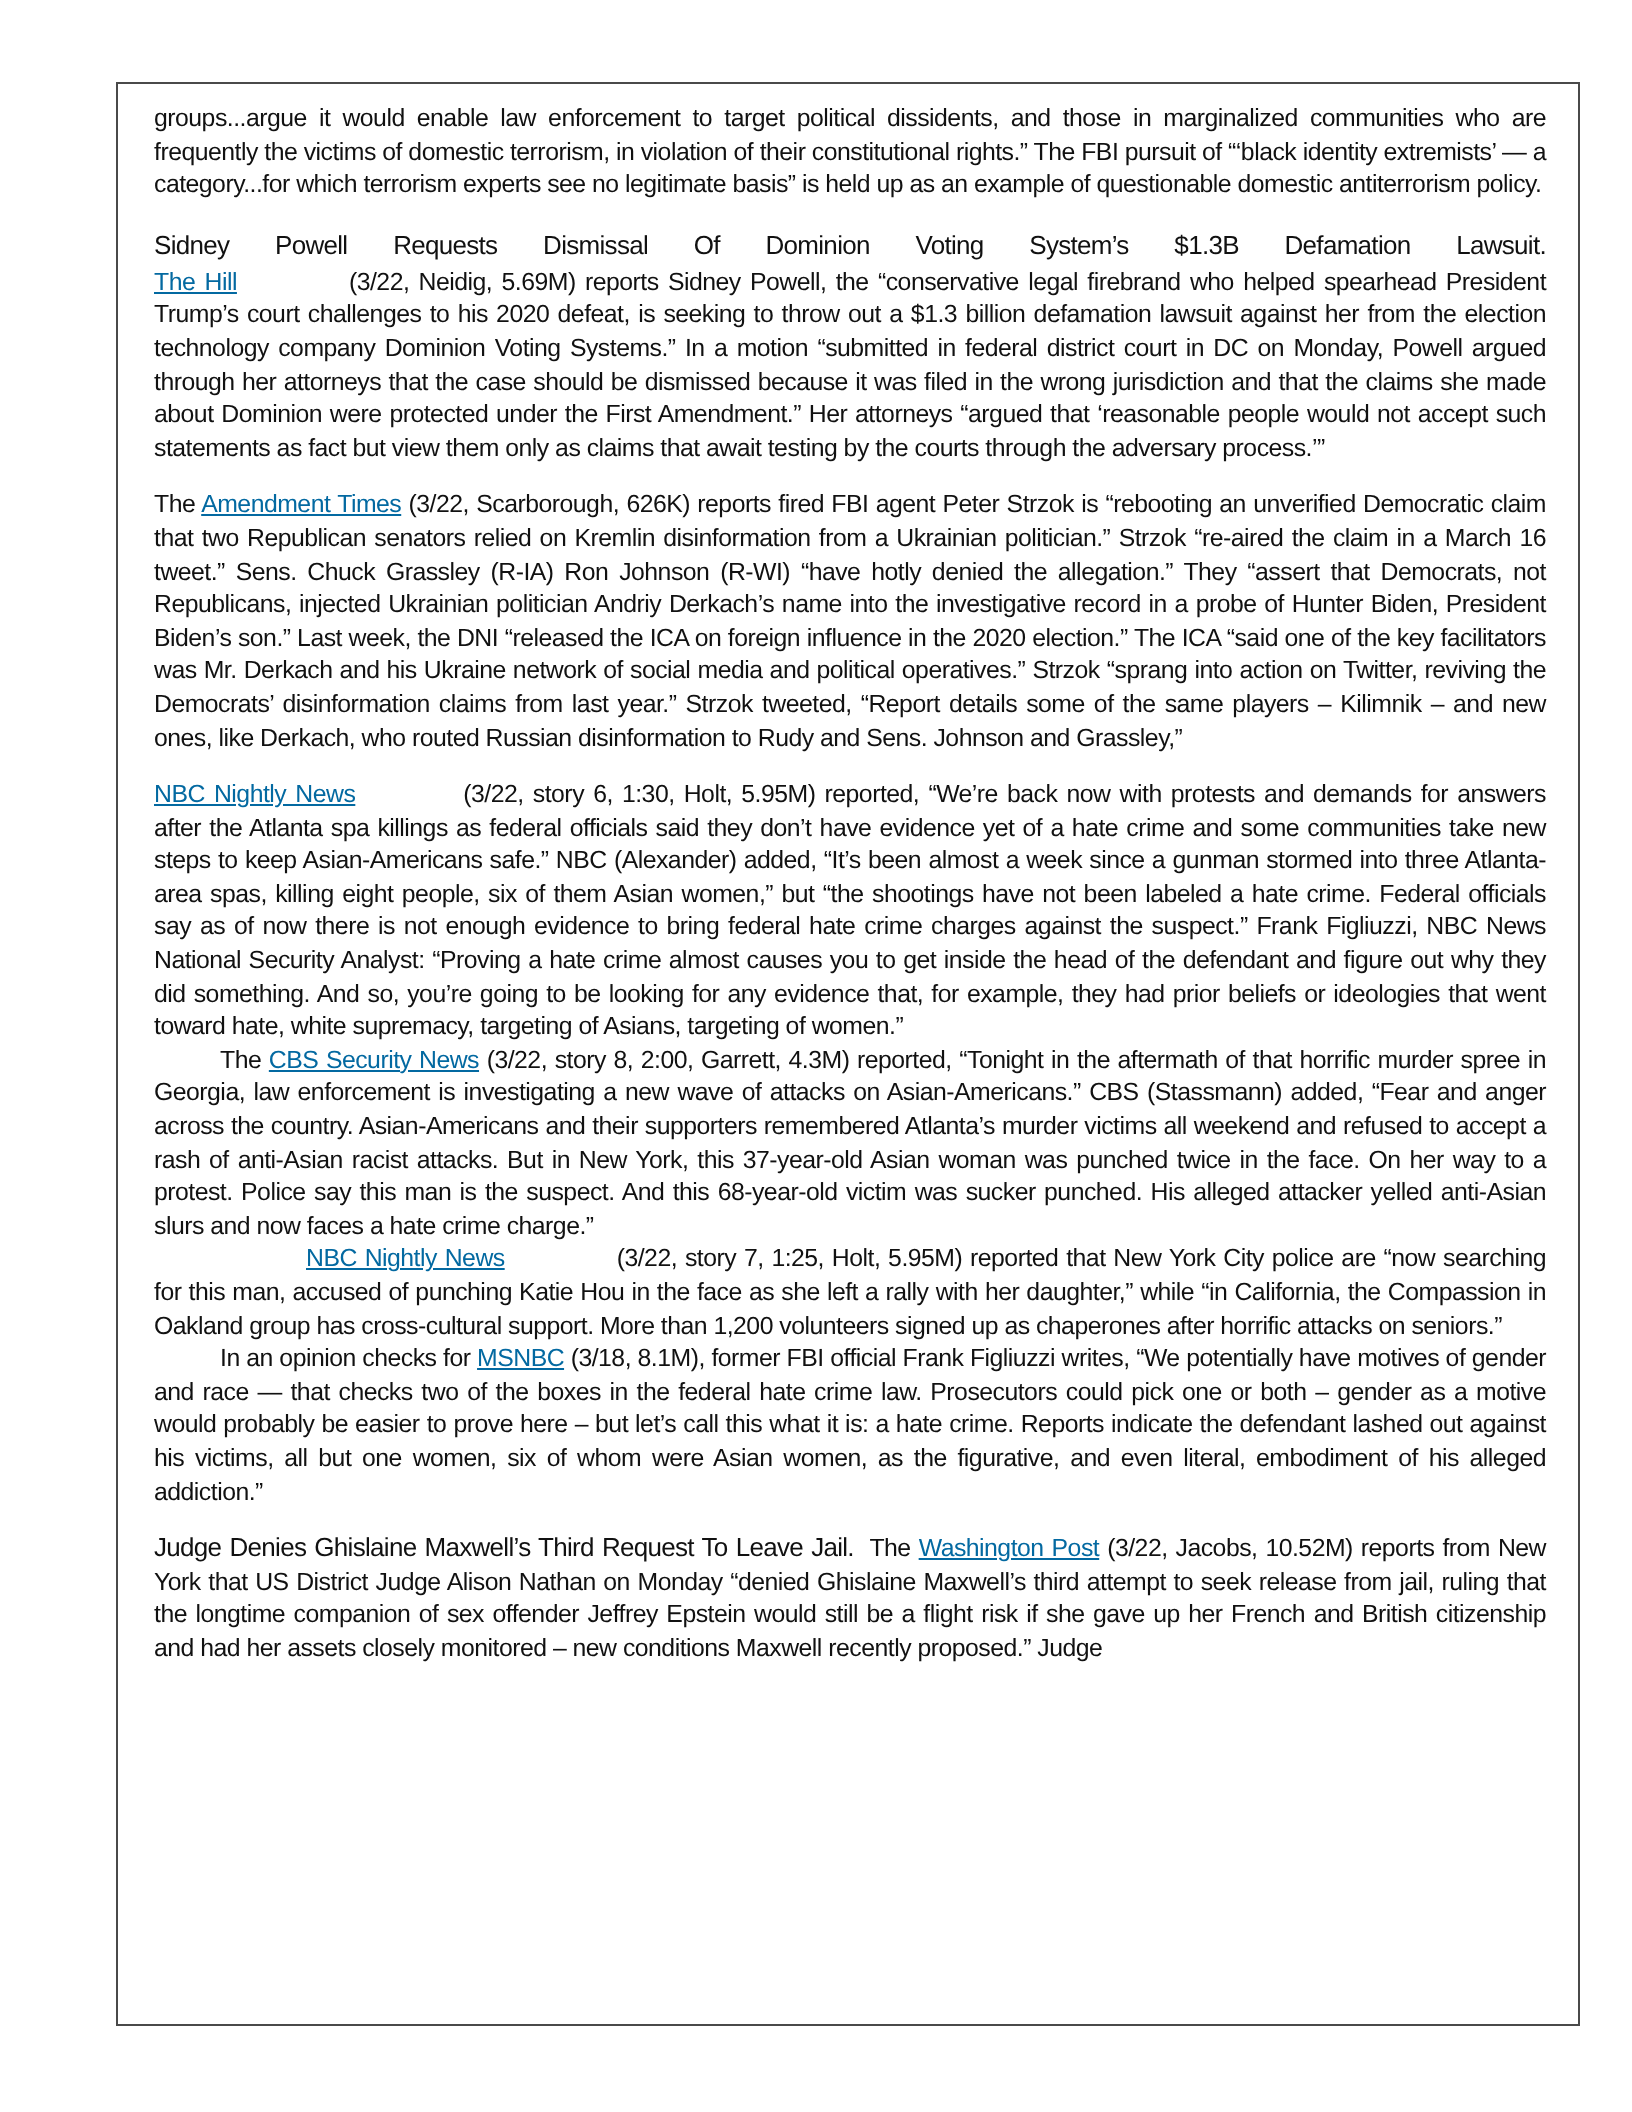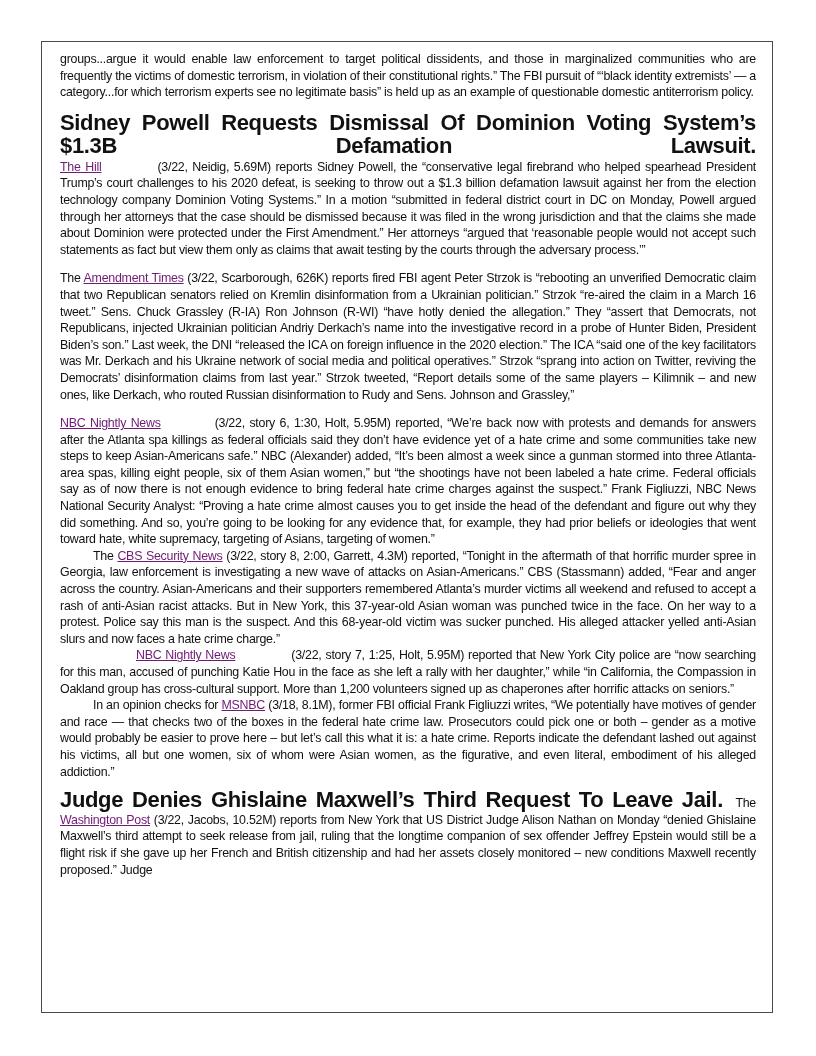--- a/index.html
+++ b/index.html
@@ -1,36 +1,36 @@
 <!DOCTYPE html>
 <html><head>
 <meta charset="utf-8">
 <style>
   html, body { margin: 0; padding: 0; background: #ffffff; }
   body { width: 816px; height: 1056px; position: relative; overflow: hidden; }
   .page {
-    position: absolute; left: 41px; top: 41px; width: 732px; height: 972px;
+    position: absolute; left: 58px; top: 41px; width: 732px; height: 972px;
     border: 1px solid #4a4a4a; box-sizing: border-box;
   }
   .content {
     position: absolute; left: 18px; top: 9px; width: 696px;
     font-family: "Liberation Sans", sans-serif;
     font-size: 12.4px; line-height: 16.6px; color: #111;
     text-align: justify; letter-spacing: -0.25px;
   }
   .content p { margin: 0; }
   .para-indent { text-indent: 33px; }
   .story { margin-top: 10px; }
   .story-title {
-    font-weight: bold; font-size: 22px; letter-spacing: -0.35px;
+    font-weight: normal; font-size: 13px; letter-spacing: -0.35px;
   }
   .headline-block {
     text-align: justify; text-align-last: justify; margin: 0; line-height: 20px;
   }
-  a.src { color: #701a75; text-decoration: underline; }
+  a.src { color: #0369a1; text-decoration: underline; }
   .gap { display: inline-block; }
   .gap-hill { width: 56px; }
   .gap-nbc1 { width: 54px; }
   .gap-nbc2 { width: 56px; }
   .lead-indent { display: inline-block; width: 76px; }
 </style>
 </head>
 <body>
 
 <div class="page">

